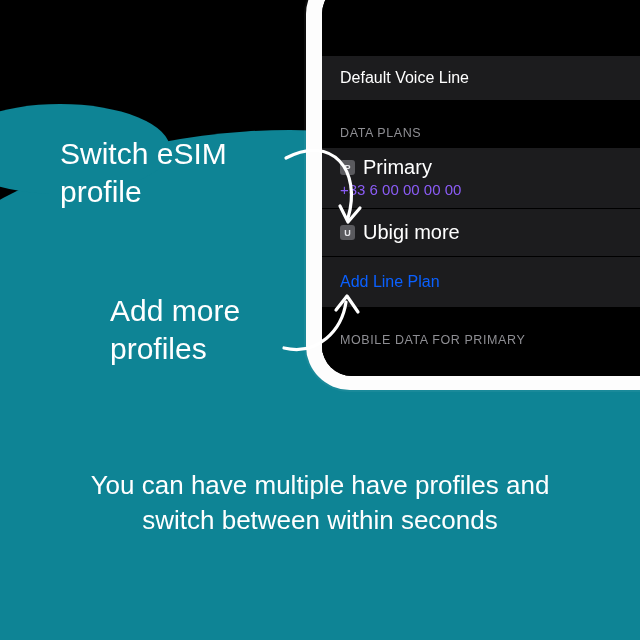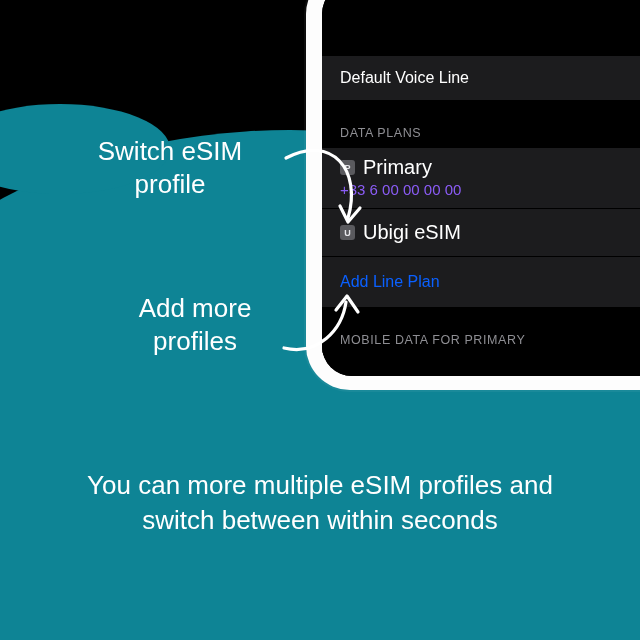--- a/index.html
+++ b/index.html
@@ -140,23 +140,23 @@
   .add-row {
     color: #0a60ff;
     font-size: 16px;
     padding-top: 16px;
     padding-bottom: 16px;
   }
   
   .callout {
     position: absolute;
     color: #fff;
-    font-size: 26px;
+    font-size: 30px;
     line-height: 1.25;
-    text-align: center;
+    text-align: left;
     font-weight: 400;
   }
   .callout.switch { left: 60px; top: 135px; width: 220px; }
   .callout.addmore { left: 110px; top: 292px; width: 170px; }
   .arrow { position: absolute; overflow: visible; }
   .caption {
     position: absolute;
     left: 0;
     right: 0;
     top: 468px;
@@ -192,21 +192,21 @@
             <span class="plan-name">Primary</span>
           </div>
           <div class="plan-sub">+33 6 00 00 00 00</div>
         </div>
 
         <div class="sep"></div>
 
         <div class="plan-row compact">
           <div class="plan-top">
             <span class="badge">U</span>
-            <span class="plan-name">Ubigi eSIM</span>
+            <span class="plan-name">Ubigi more</span>
           </div>
         </div>
 
         <div class="sep"></div>
 
         <div class="row cell add-row">
           <span>Add Line Plan</span>
         </div>
 
         <div class="row header">
@@ -227,15 +227,15 @@
 
   <div class="callout addmore">
     <span>Add more profiles</span>
   </div>
   <svg class="arrow" style="left:280px; top:290px;" width="110" height="70">
     <path d="M 4 58 C 38 66, 62 40, 66 12" stroke="#fff" stroke-width="3.2" fill="none" stroke-linecap="round"></path>
     <path d="M 56 20 L 67 6 L 78 22" stroke="#fff" stroke-width="3.2" fill="none" stroke-linecap="round" stroke-linejoin="round"></path>
   </svg>
 
   <div class="caption">
-    <span>You can more multiple eSIM profiles and switch between within seconds</span>
+    <span>You can have multiple have profiles and switch between within seconds</span>
   </div>
 </div>
 
 </body></html>

